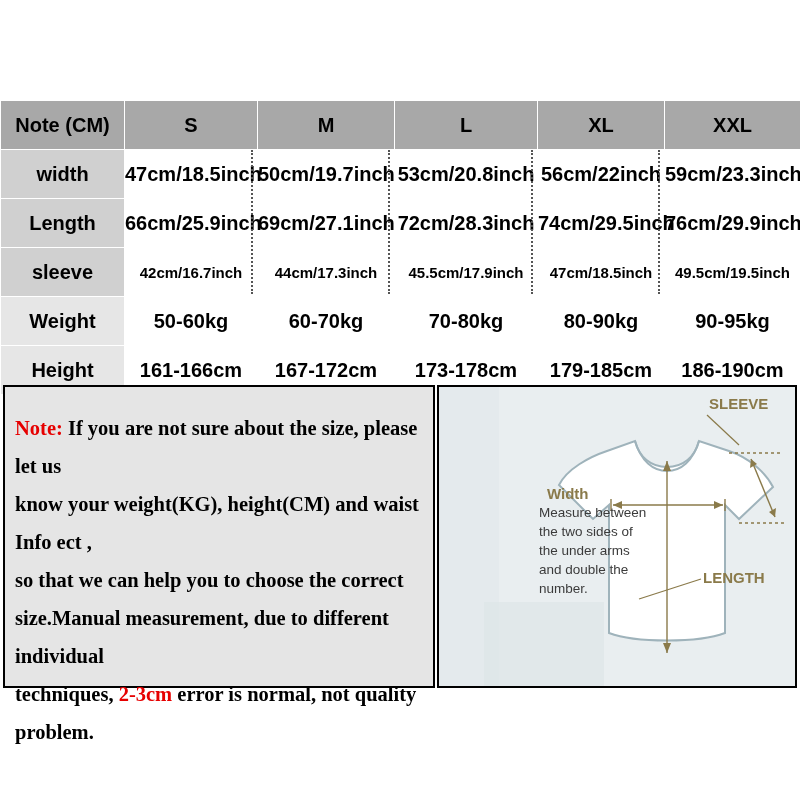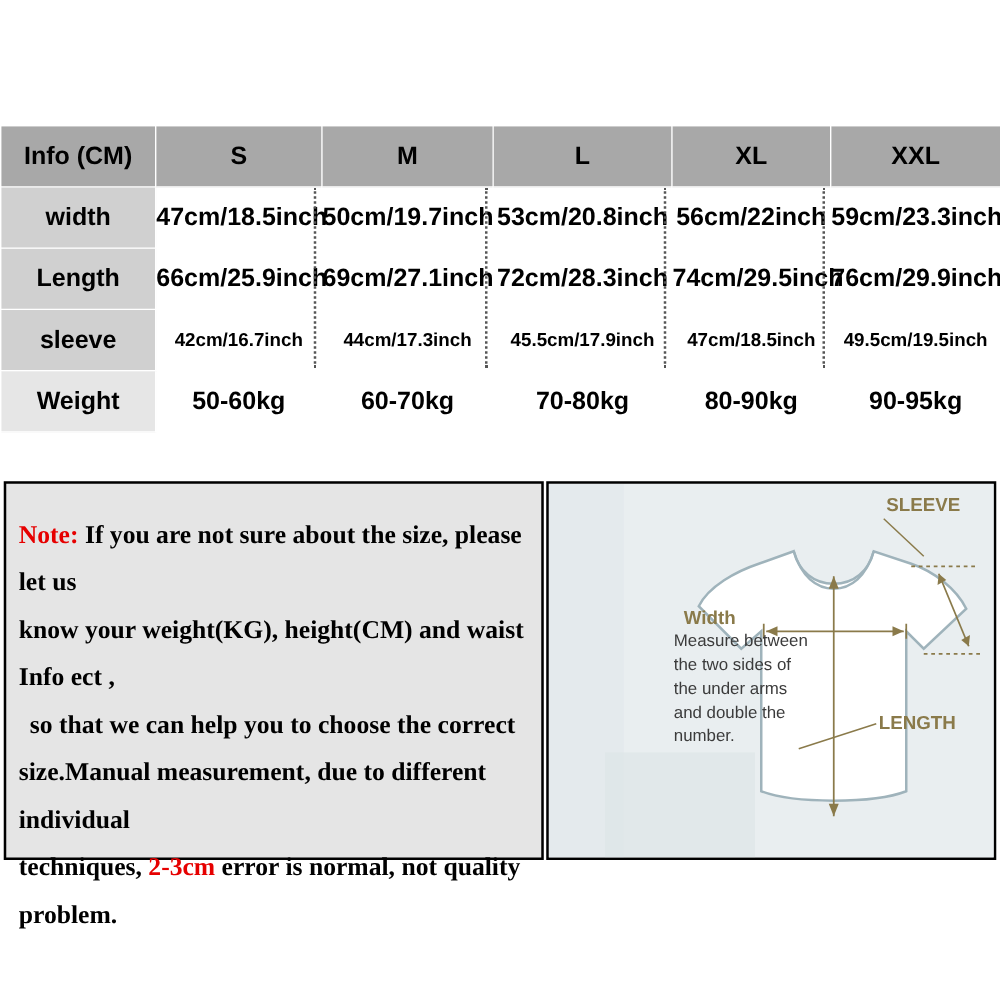--- a/index.html
+++ b/index.html
@@ -105,21 +105,21 @@
     font-family: "Liberation Serif", serif;
     color: #000;
     text-align: left;
   }
   .note-red {
     color: #e60000;
   }
   .note-line {
     display: block;
   }
-  .note-line.c { text-align: center; }
+  .note-line.c { }
 
   
   .diagram-box {
     position: absolute;
     left: 437px;
     top: 385px;
     width: 360px;
     height: 303px;
     border: 2px solid #000;
     background: #e9eef0;
@@ -151,21 +151,21 @@
       <colgroup>
         <col class="c0">
           <col class="c1">
           <col class="c2">
           <col class="c3">
           <col class="c4">
           <col class="c5">
       </colgroup>
       <tbody>
         <tr>
-          <td class="hdr-corner">Info (CM)</td>
+          <td class="hdr-corner">Note (CM)</td>
           <td class="hdr-cell">S</td>
           <td class="hdr-cell">M</td>
           <td class="hdr-cell">L</td>
           <td class="hdr-cell">XL</td>
           <td class="hdr-cell">XXL</td>
         </tr>
 
         <tr>
           <td class="rowlabel">width</td>
           <td class="val">47cm/18.5inch</td>
@@ -195,20 +195,28 @@
 
         <tr>
           <td class="rowlabel light">Weight</td>
           <td class="val">50-60kg</td>
           <td class="val">60-70kg</td>
           <td class="val">70-80kg</td>
           <td class="val">80-90kg</td>
           <td class="val">90-95kg</td>
         </tr>
 
+        <tr>
+          <td class="rowlabel light">Height</td>
+          <td class="val">161-166cm</td>
+          <td class="val">167-172cm</td>
+          <td class="val">173-178cm</td>
+          <td class="val">179-185cm</td>
+          <td class="val">186-190cm</td>
+        </tr>
       </tbody>
     </table>
 
     <div class="dotted-sep" style="left:251px; top:50px; height:144px;"></div>
     <div class="dotted-sep" style="left:388px; top:50px; height:144px;"></div>
     <div class="dotted-sep" style="left:531px; top:50px; height:144px;"></div>
     <div class="dotted-sep" style="left:658px; top:50px; height:144px;"></div>
   </div>
 
   <div class="note-box">

